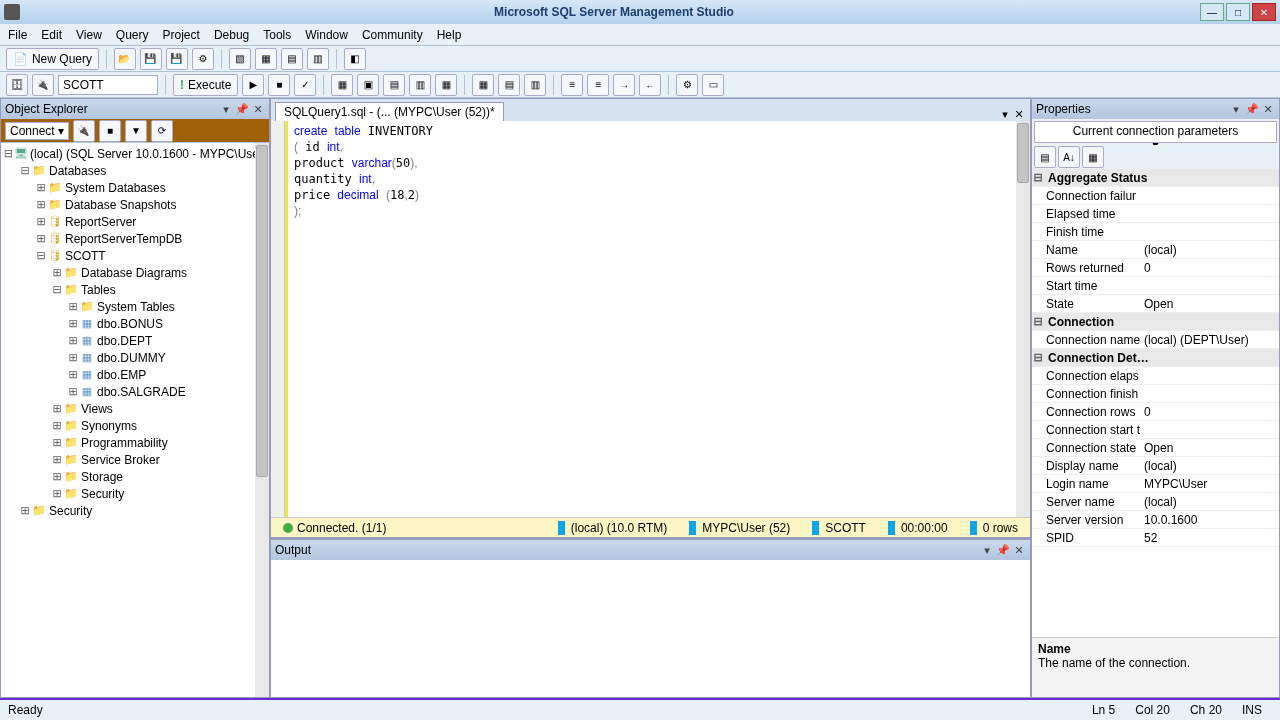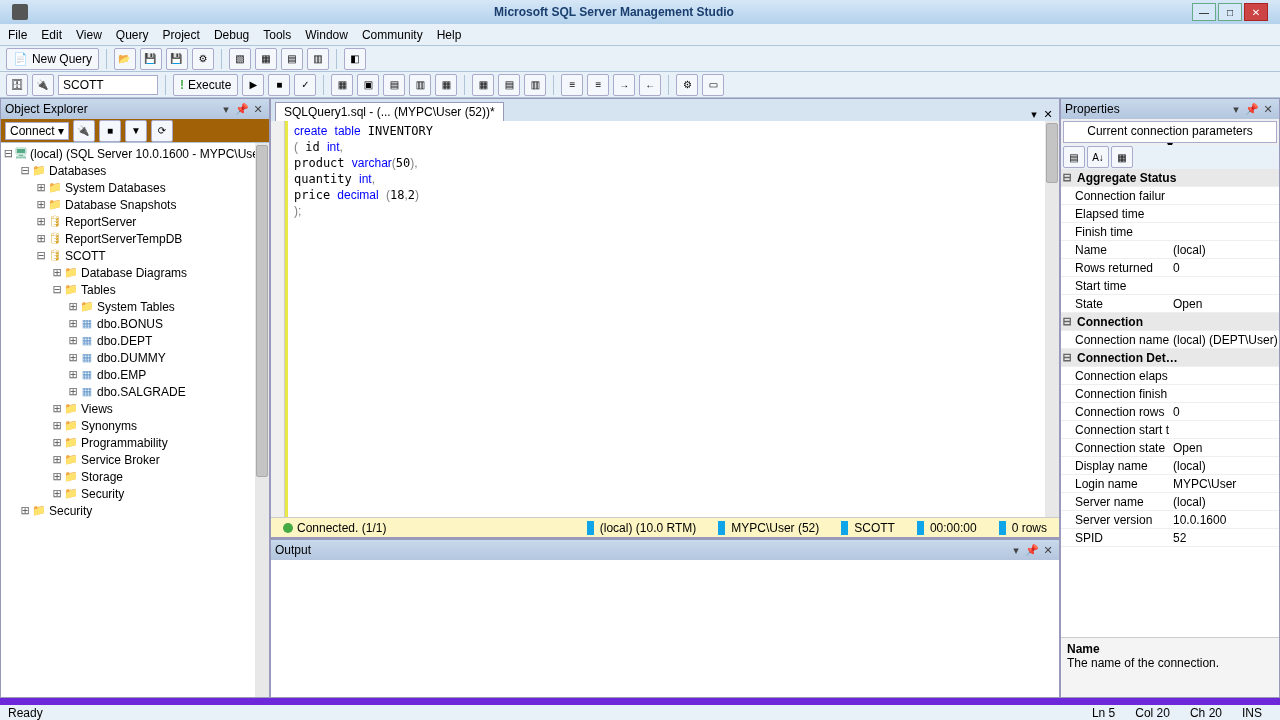--- a/index.html
+++ b/index.html
@@ -1,19 +1,19 @@
 <!DOCTYPE html>
 <html><head>
 <meta charset="utf-8">
 <style>
 * { box-sizing: border-box; margin: 0; padding: 0; font-family: "Segoe UI", Tahoma, sans-serif; font-size: 12px; }
 body { background: #f0f0f0; width: 1280px; height: 720px; overflow: hidden; display: flex; flex-direction: column; }
 
 
-.titlebar { background: linear-gradient(#d6e7f7, #b3d1ec); height: 24px; display: flex; align-items: center; padding: 0 12px; }
+.titlebar { background: linear-gradient(#d6e7f7, #b3d1ec); height: 24px; display: flex; align-items: center; padding: 0 4px; }
 .titlebar .icon { width: 16px; height: 16px; background: #555; border-radius: 2px; margin-right: 8px; }
 .titlebar .title { flex: 1; text-align: center; font-weight: bold; color: #1a3e6e; }
 .titlebar .winbtns { display: flex; gap: 2px; }
 .winbtn { width: 24px; height: 18px; background: #d6e7f7; border: 1px solid #6a8; display: flex; align-items: center; justify-content: center; font-size: 10px; cursor: pointer; }
 .winbtn.close { background: #cc4444; color: #fff; border-color: #a22; }
 
 
 .menubar { background: #e8f0f8; height: 22px; display: flex; align-items: center; padding: 0 8px; gap: 14px; border-bottom: 1px solid #b0c4d8; }
 .menubar span { cursor: pointer; }
 
@@ -67,36 +67,36 @@
 .editor-status { height: 20px; background: #fdf6c4; border-top: 1px solid #ccc; display: flex; align-items: center; padding: 0 6px; font-size: 11px; gap: 16px; }
 .editor-status .cell { padding: 0 6px; border-left: 7px solid #0ea5e9; }
 .editor-status .cell:first-child { border-left: none; flex: 1; display: flex; align-items: center; gap: 4px; }
 .dot-green { width: 10px; height: 10px; background: #4a4; border-radius: 50%; }
 
 
 .output-panel { height: 160px; border-top: 2px solid #99b; }
 .output-body { flex: 1; background: #fff; }
 
 
-.props { width: 220px; }
+.props { width: 249px; }
 .props .combo { height: 22px; border: 1px solid #aac; margin: 2px; padding: 2px 4px; background: #fff; display: flex; align-items: center; flex-direction: column; }
 .props .combo span { flex: 1; }
 .props .ptoolbar { height: 24px; display: flex; align-items: center; gap: 2px; padding: 0 2px; background: #e8f0f8; }
 .props .grid { flex: 1; overflow: auto; background: #fff; }
 .prow { display: flex; height: 18px; align-items: center; font-size: 11px; border-bottom: 1px solid #eee; }
 .prow.cat { background: #e8e8e8; font-weight: bold; }
 .prow .pn { width: 110px; padding-left: 14px; overflow: hidden; text-overflow: ellipsis; white-space: nowrap; }
 .prow.cat .pn { padding-left: 4px; }
 .prow .pv { flex: 1; padding-left: 2px; overflow: hidden; white-space: nowrap; }
 .prow .pexp { width: 12px; text-align: center; color: #666; font-size: 11px; }
 .props .desc { height: 60px; border-top: 1px solid #ccc; padding: 4px 6px; background: #f4f4f4; font-size: 11px; }
 .props .desc .dn { font-weight: bold; }
 
 
-.statusbar { height: 22px; background: #e8f0f8; border-top: 7px solid #6d28d9; display: flex; align-items: center; padding: 0 8px; font-size: 11px; }
+.statusbar { height: 22px; background: #e8f0f8; border-top: 2px solid #6d28d9; display: flex; align-items: center; padding: 0 8px; font-size: 11px; }
 .statusbar .sfill { flex: 1; }
 .statusbar .scell { padding: 0 10px; }
 
 
 .glyph-exec { color: #4a4; font-weight: bold; }
 </style>
 </head>
 <body>
 
 <div class="titlebar">

